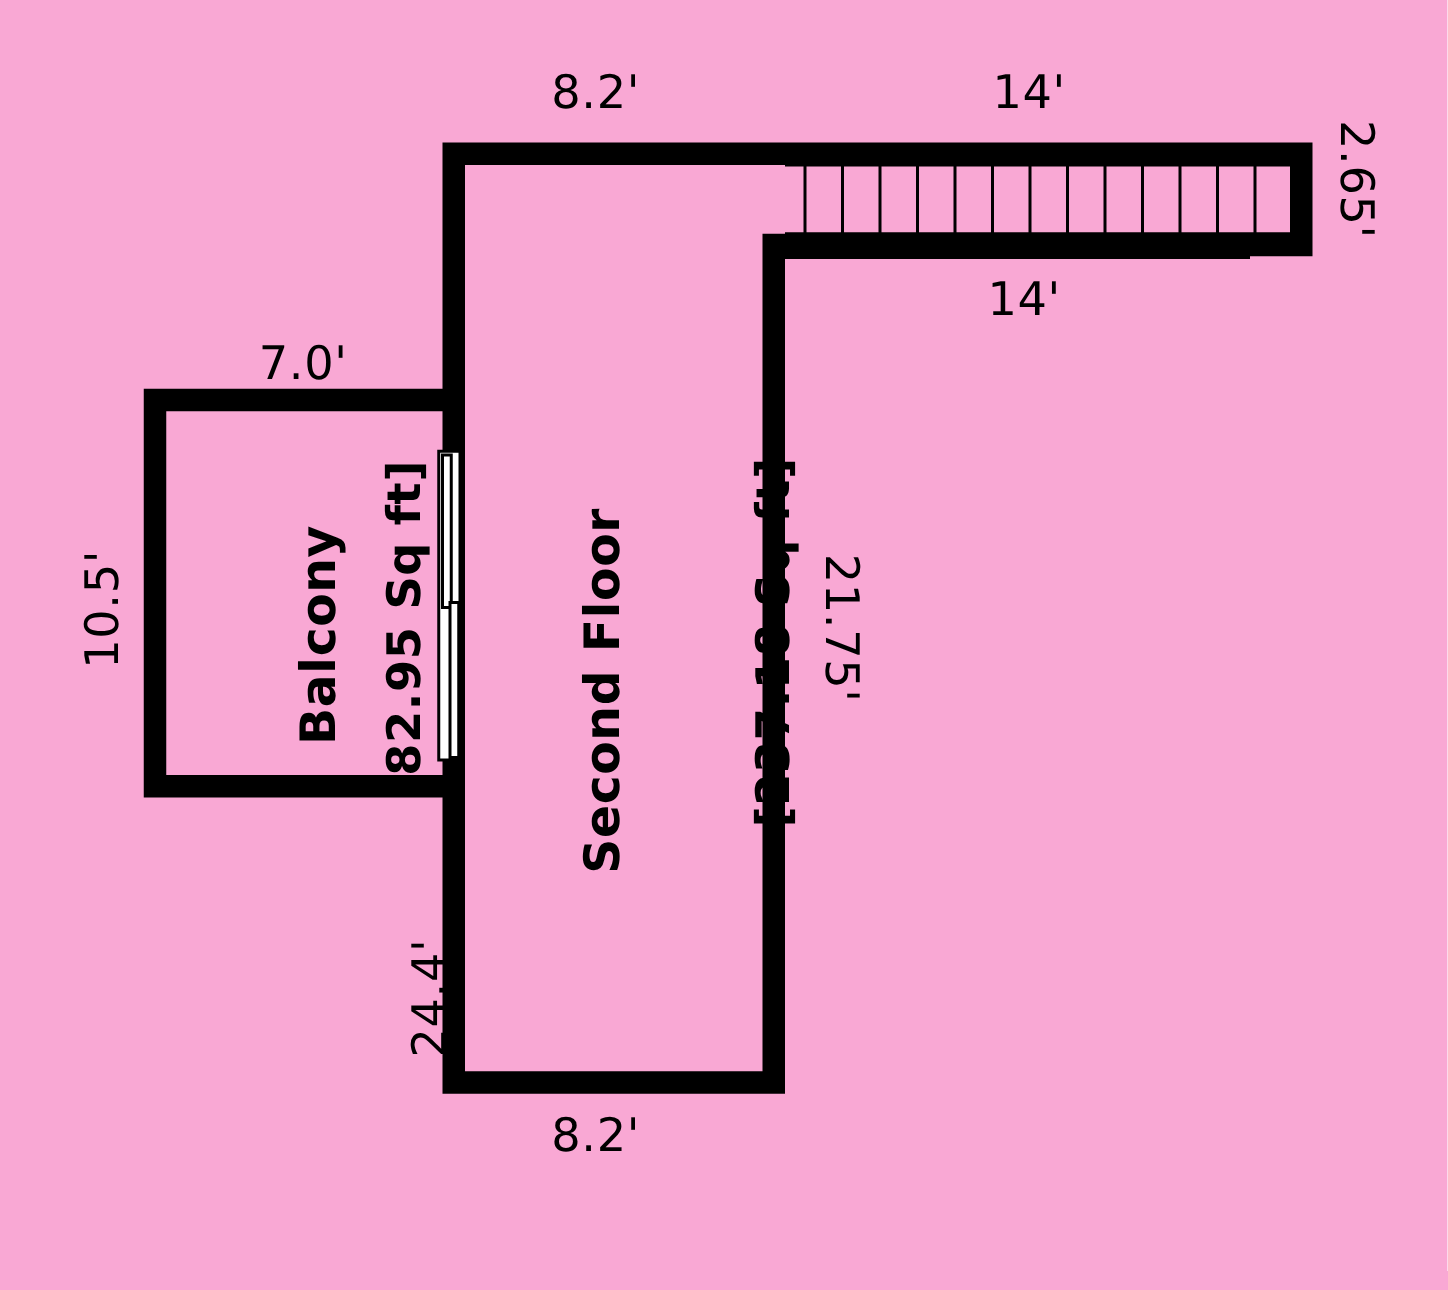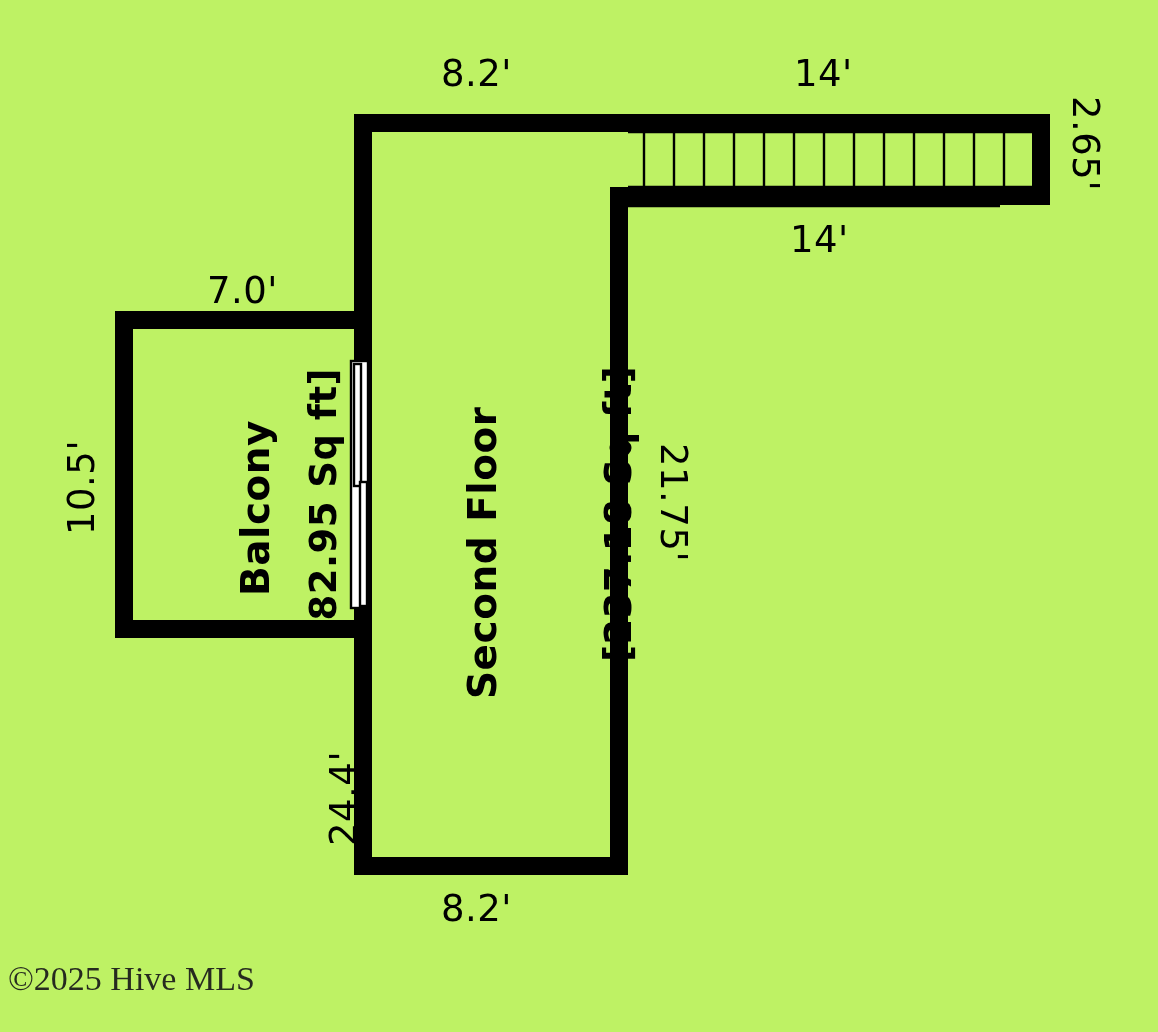--- a/index.html
+++ b/index.html
@@ -8,21 +8,21 @@
     padding: 0;
     background: #ffffff;
   }
   body {
     font-family: "DejaVu Sans", sans-serif;
   }
   #floorplan-page {
     position: relative;
     width: 1158px;
     height: 1032px;
-    background: #bef264;
+    background: #f9a8d4;
     overflow: hidden;
   }
   #plan-svg {
     position: absolute;
     left: 0;
     top: 0;
     width: 1158px;
     height: 1032px;
     display: block;
   }
@@ -151,15 +151,14 @@
   <div class="dim-label" style="left:441px; top:890px;">8.2'</div>
 
   <div class="room-label rot-ccw" style="left:236px; top:596px;">Balcony</div>
 
   <div class="area-label rot-ccw" style="left:305px; top:638px;">[82.95 Sq ft]</div>
 
   <div class="room-label rot-ccw" style="left:463px; top:699px;">Second Floor</div>
 
   <div class="area-label rot-ccw" style="left:600px; top:662px;">[237.18 Sq ft]</div>
 
-  <div id="copyright-text">©2025 Hive MLS</div>
 
 </div>
 
 </body></html>

